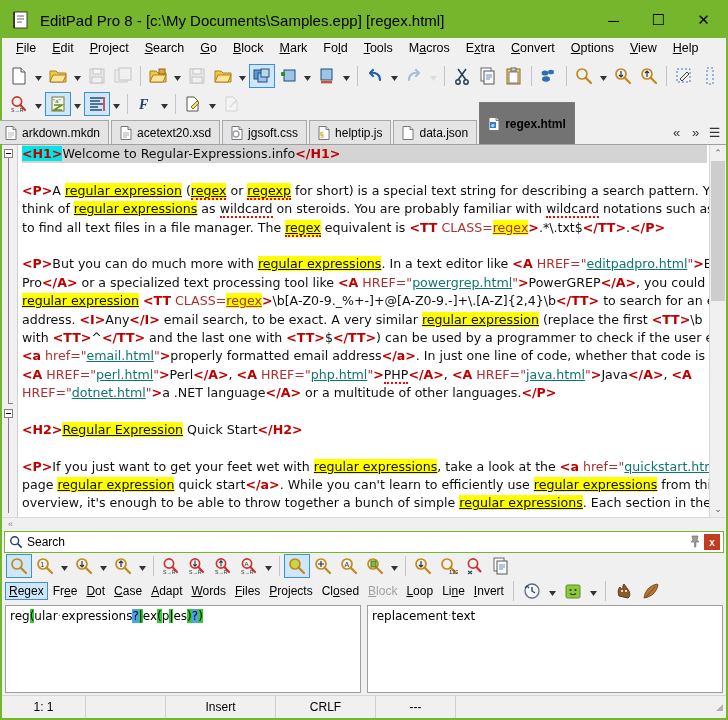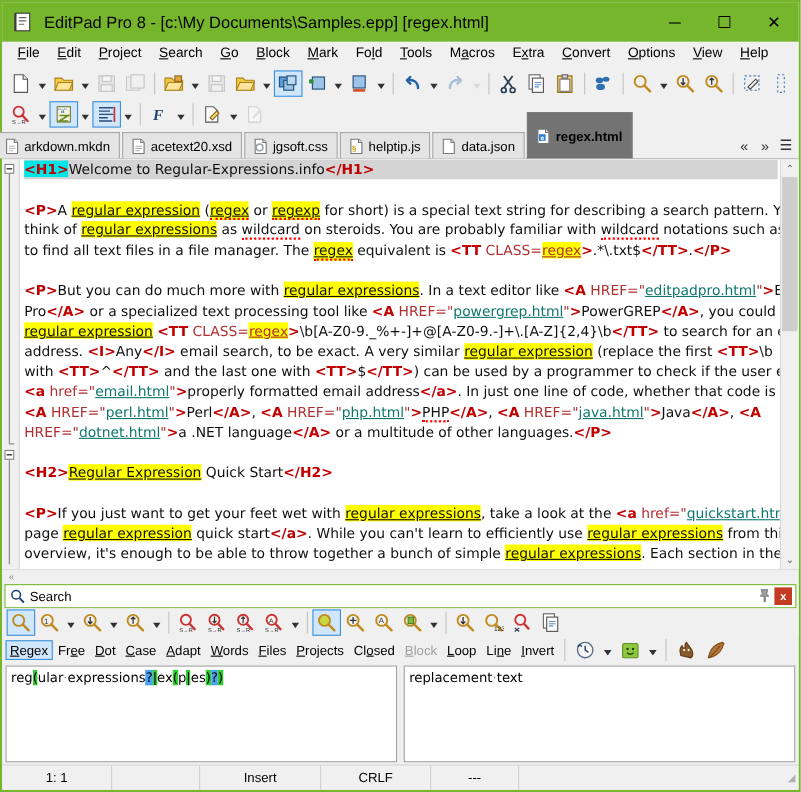--- a/index.html
+++ b/index.html
@@ -757,21 +757,21 @@
           </svg>
         </div>
       </div>
     <div class="boxrow">
       <div class="rbox" id="searchbox"><span>reg</span><span class="gg">(</span><span>ular</span><span class="dotsep">·</span><span>expressions</span><span class="bb">?</span><span class="gg">|</span><span>ex</span><span class="gg">(</span><span>p</span><span class="gg">|</span><span>es</span><span class="gg">)</span><span class="bb">?</span><span class="gg">)</span></div>
       <div class="rbox" id="replacebox"><span>replacement</span><span class="dotsep">·</span><span>text</span></div>
     </div>
   </div>
 
   <div class="statusbar" id="statusbar">
-      <div class="sbcell" style="width: 100px;">1: 1</div>
+      <div class="sbcell" style="width: 84px;">1: 1</div>
       <div class="sbcell" style="width: 80px;"></div>
       <div class="sbcell" style="width: 110px;">Insert</div>
       <div class="sbcell" style="width: 100px;">CRLF</div>
       <div class="sbcell" style="width: 80px;">---</div>
       <div class="grip">◢</div>
     </div>
 
 </div>
 
 </body></html>

